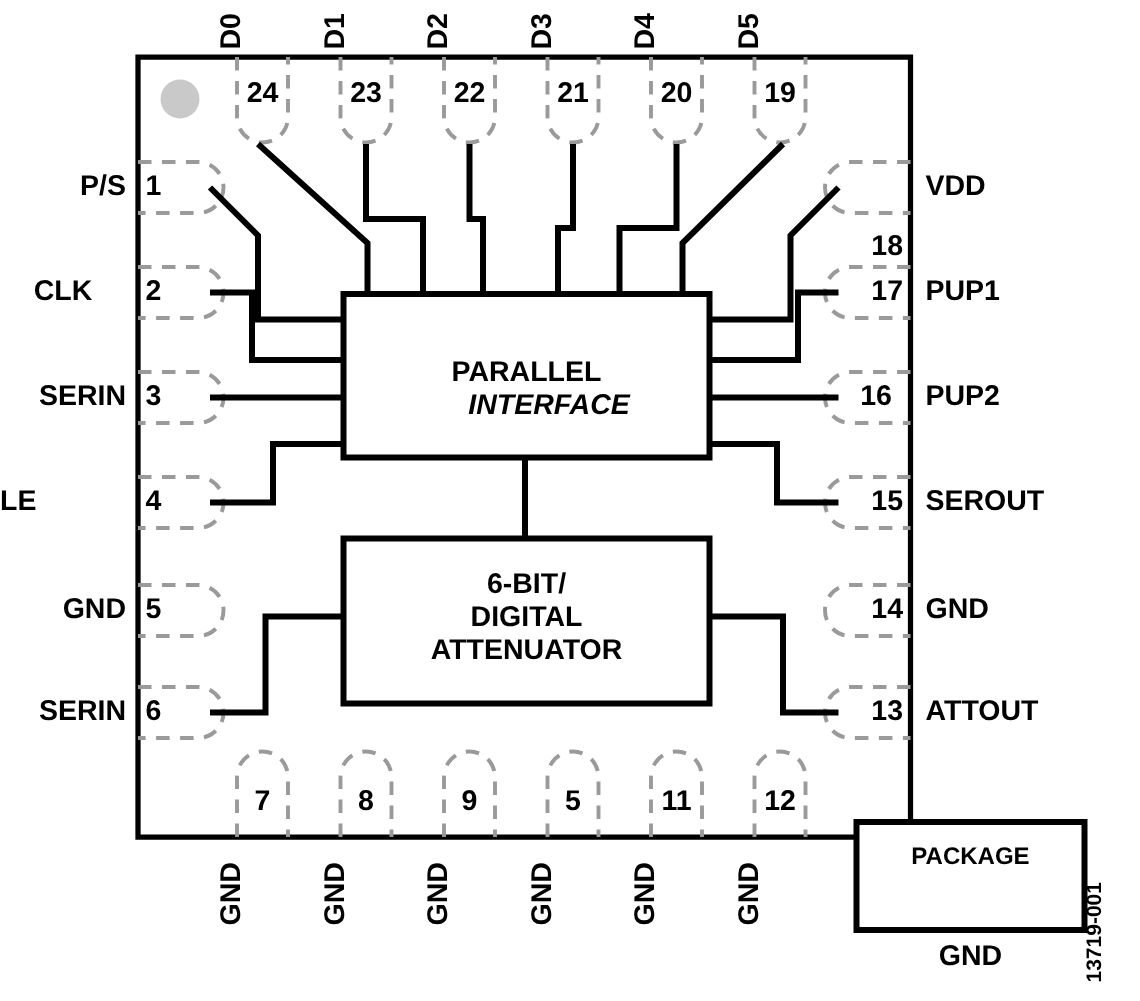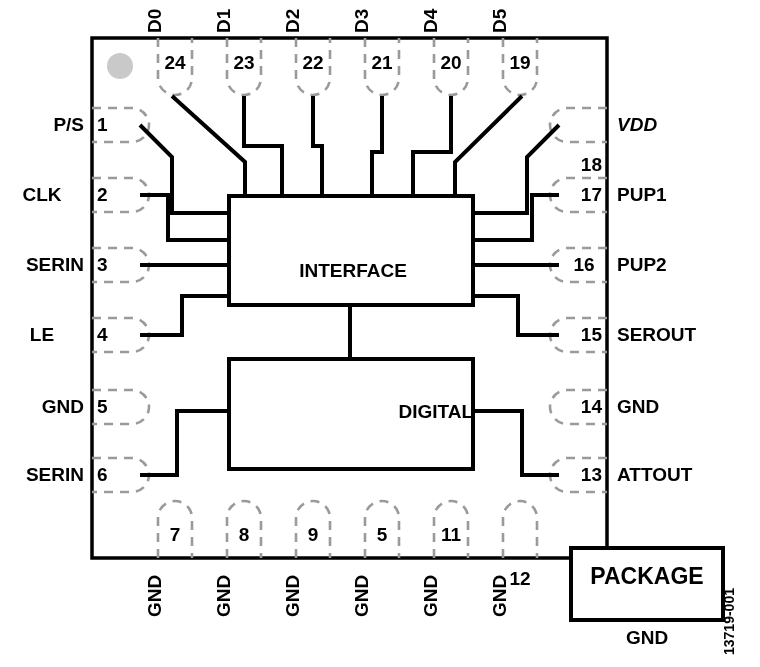--- a/index.html
+++ b/index.html
@@ -9,21 +9,21 @@
   #diagram-root{position:absolute;left:0;top:0;width:760px;height:667px;}
   svg.layer{position:absolute;left:0;top:0;width:760px;height:667px;}
   .lbl{position:absolute;font-weight:bold;color:#000;white-space:nowrap;
        line-height:1;}
   .pin-side-label{font-size:19px;}
   .pin-num{font-size:19px;font-weight:bold;text-align:center;}
   .vert-label{font-size:19px;font-weight:bold;
        transform-origin:center center;}
   .blk-text{font-size:19px;font-weight:bold;text-align:center;line-height:1.18;}
   .fig-id{font-size:14px;font-weight:bold;color:#000;}
-  .pkg-text{font-size:23px;font-weight:bold;text-align:center;line-height:1.15;}
+  .pkg-text{font-size:16px;font-weight:bold;text-align:center;line-height:1.15;}
   .gnd-base{font-size:19px;font-weight:bold;}
 </style>
 </head>
 <body>
 
 <div id="diagram-root">
 
   <svg class="layer" viewBox="0 0 760 667">
 
     <path d="M92,38 L607,38 L607,558 L92,558 Z" fill="#ffffff" stroke="#000000" stroke-width="3.5"></path>
@@ -132,61 +132,64 @@
   <div class="lbl pin-num" style="left:97px;top:115px;width:32px;text-align:left;">1</div>
   <div class="lbl pin-num" style="left:97px;top:185px;width:32px;text-align:left;">2</div>
   <div class="lbl pin-num" style="left:97px;top:255px;width:32px;text-align:left;">3</div>
   <div class="lbl pin-num" style="left:97px;top:325px;width:32px;text-align:left;">4</div>
   <div class="lbl pin-num" style="left:97px;top:397px;width:32px;text-align:left;">5</div>
   <div class="lbl pin-num" style="left:97px;top:465px;width:32px;text-align:left;">6</div>
 
   <div class="lbl pin-side-label" style="left:0px;top:115px;width:84px;text-align:right;">P/S</div>
   <div class="lbl pin-side-label" style="left:0px;top:185px;width:84px;text-align:center;">CLK</div>
   <div class="lbl pin-side-label" style="left:0px;top:255px;width:84px;text-align:right;">SERIN</div>
-  <div class="lbl pin-side-label" style="left:0px;top:325px;width:84px;text-align:center;">LE</div>
+  <div class="lbl pin-side-label" style="left:0px;top:325px;width:84px;text-align:left;">LE</div>
   <div class="lbl pin-side-label" style="left:0px;top:397px;width:84px;text-align:right;">GND</div>
   <div class="lbl pin-side-label" style="left:0px;top:465px;width:84px;text-align:right;">SERIN</div>
 
   <div class="lbl pin-num" style="left:566px;top:115px;width:36px;text-align:right;margin-top:40px;">18</div>
   <div class="lbl pin-num" style="left:566px;top:185px;width:36px;text-align:right;">17</div>
   <div class="lbl pin-num" style="left:566px;top:255px;width:36px;">16</div>
   <div class="lbl pin-num" style="left:566px;top:325px;width:36px;text-align:right;">15</div>
   <div class="lbl pin-num" style="left:566px;top:397px;width:36px;text-align:right;">14</div>
   <div class="lbl pin-num" style="left:566px;top:465px;width:36px;text-align:right;">13</div>
 
-  <div class="lbl pin-side-label" style="left:617px;top:115px;font-style:italic;">VDD</div>
+  <div class="lbl pin-side-label" style="left:617px;top:115px;">VDD</div>
   <div class="lbl pin-side-label" style="left:617px;top:185px;">PUP1</div>
   <div class="lbl pin-side-label" style="left:617px;top:255px;">PUP2</div>
   <div class="lbl pin-side-label" style="left:617px;top:325px;">SEROUT</div>
   <div class="lbl pin-side-label" style="left:617px;top:397px;">GND</div>
   <div class="lbl pin-side-label" style="left:617px;top:465px;">ATTOUT</div>
 
   <div class="lbl pin-num" style="left:155px;top:525px;width:40px;">7</div>
   <div class="lbl pin-num" style="left:224px;top:525px;width:40px;">8</div>
   <div class="lbl pin-num" style="left:293px;top:525px;width:40px;">9</div>
   <div class="lbl pin-num" style="left:362px;top:525px;width:40px;">5</div>
   <div class="lbl pin-num" style="left:431px;top:525px;width:40px;">11</div>
-  <div class="lbl pin-num" style="left:500px;top:525px;width:40px;margin-top:44px;">12</div>
+  <div class="lbl pin-num" style="left:500px;top:525px;width:40px;">12</div>
 
   <div class="lbl vert-label" style="left:145px;top:568px;width:60px;height:56px;
        writing-mode:vertical-rl;transform:rotate(180deg);text-align:center;">GND</div>
   <div class="lbl vert-label" style="left:214px;top:568px;width:60px;height:56px;
        writing-mode:vertical-rl;transform:rotate(180deg);text-align:center;">GND</div>
   <div class="lbl vert-label" style="left:283px;top:568px;width:60px;height:56px;
        writing-mode:vertical-rl;transform:rotate(180deg);text-align:center;">GND</div>
   <div class="lbl vert-label" style="left:352px;top:568px;width:60px;height:56px;
        writing-mode:vertical-rl;transform:rotate(180deg);text-align:center;">GND</div>
   <div class="lbl vert-label" style="left:421px;top:568px;width:60px;height:56px;
        writing-mode:vertical-rl;transform:rotate(180deg);text-align:center;">GND</div>
   <div class="lbl vert-label" style="left:490px;top:568px;width:60px;height:56px;
        writing-mode:vertical-rl;transform:rotate(180deg);text-align:center;">GND</div>
 
-  <div class="lbl blk-text" style="left:231px;top:260px;width:244px;">INTERFACE</div>
+  <div class="lbl blk-text" style="left:229px;top:238px;width:244px;">PARALLEL</div>
+  <div class="lbl blk-text" style="left:244px;top:260px;width:244px;font-style:italic;">INTERFACE</div>
 
-  <div class="lbl blk-text" style="left:229px;top:401px;width:244px;text-align:right;">DIGITAL</div>
+  <div class="lbl blk-text" style="left:229px;top:379px;width:244px;">6-BIT/</div>
+  <div class="lbl blk-text" style="left:229px;top:401px;width:244px;">DIGITAL</div>
+  <div class="lbl blk-text" style="left:229px;top:423px;width:244px;">ATTENUATOR</div>
 
   <div class="lbl pkg-text" style="left:571px;top:563px;width:152px;">PACKAGE</div>
   <div class="lbl gnd-base" style="left:571px;top:628px;width:152px;text-align:center;">GND</div>
 
   <div class="lbl fig-id" style="left:722px;top:555px;width:26px;height:100px;
        writing-mode:vertical-rl;transform:rotate(180deg);text-align:left;">13719-001</div>
 
 </div>
 
 </body></html>

